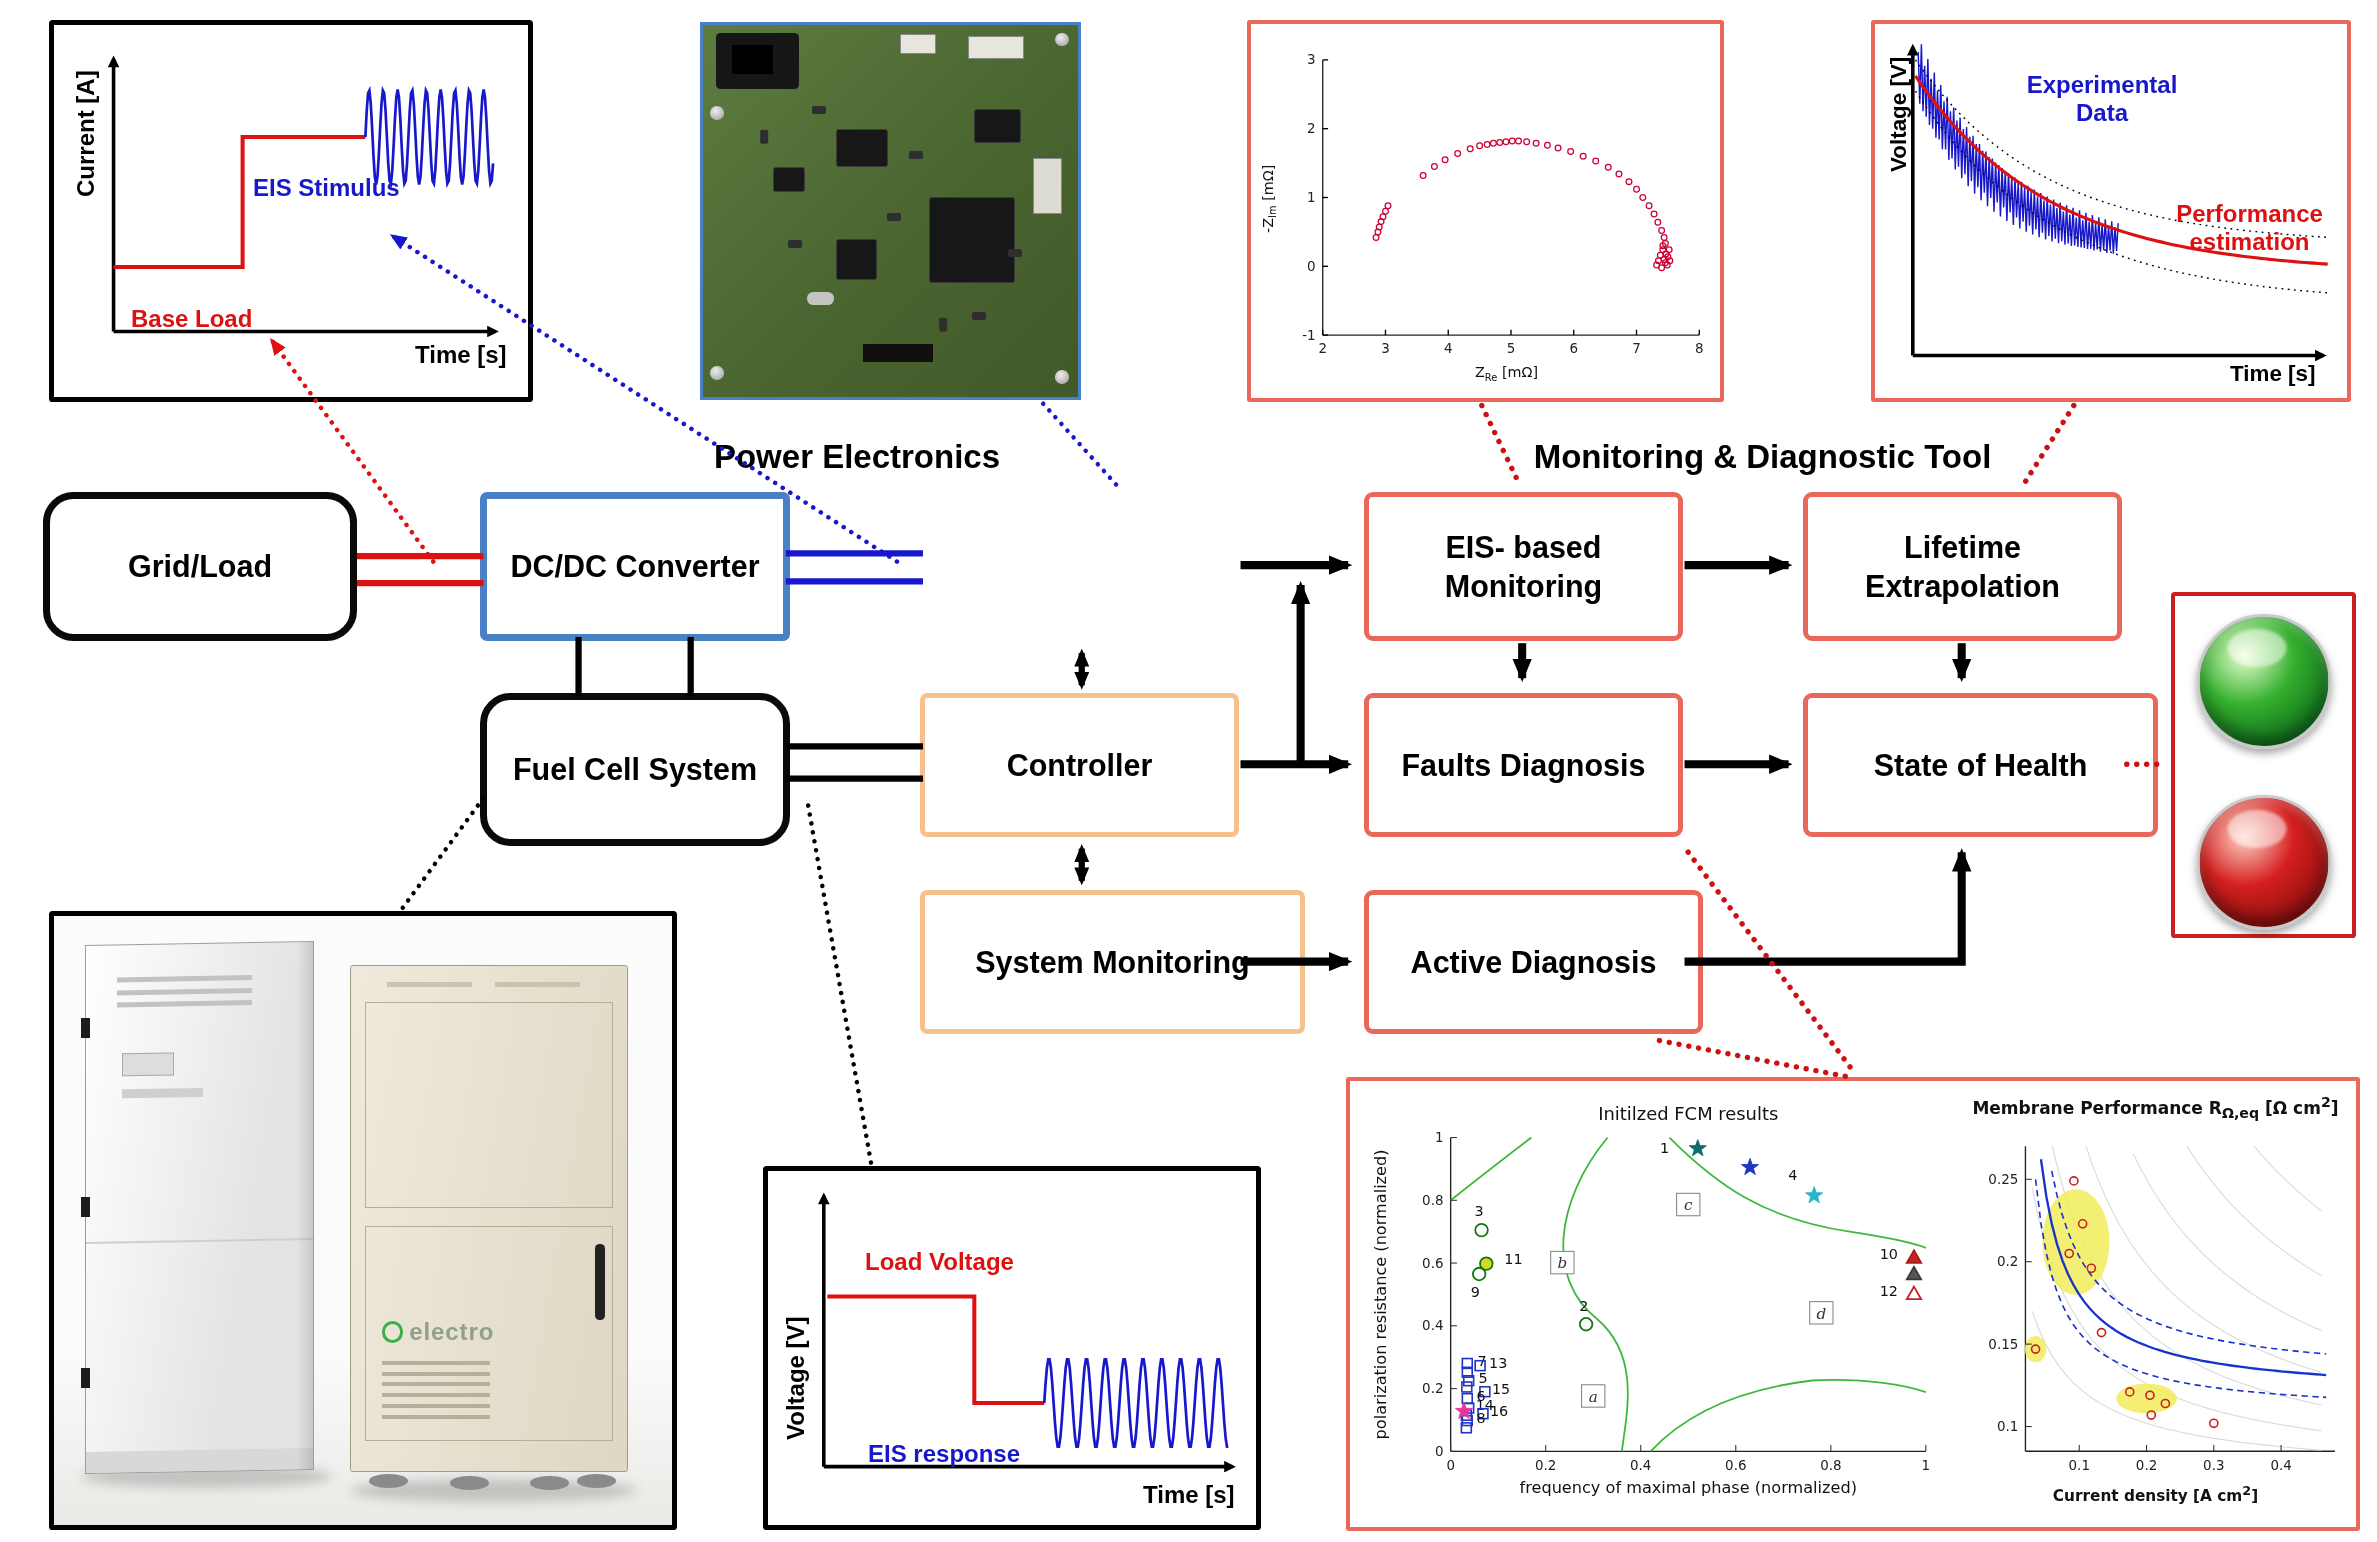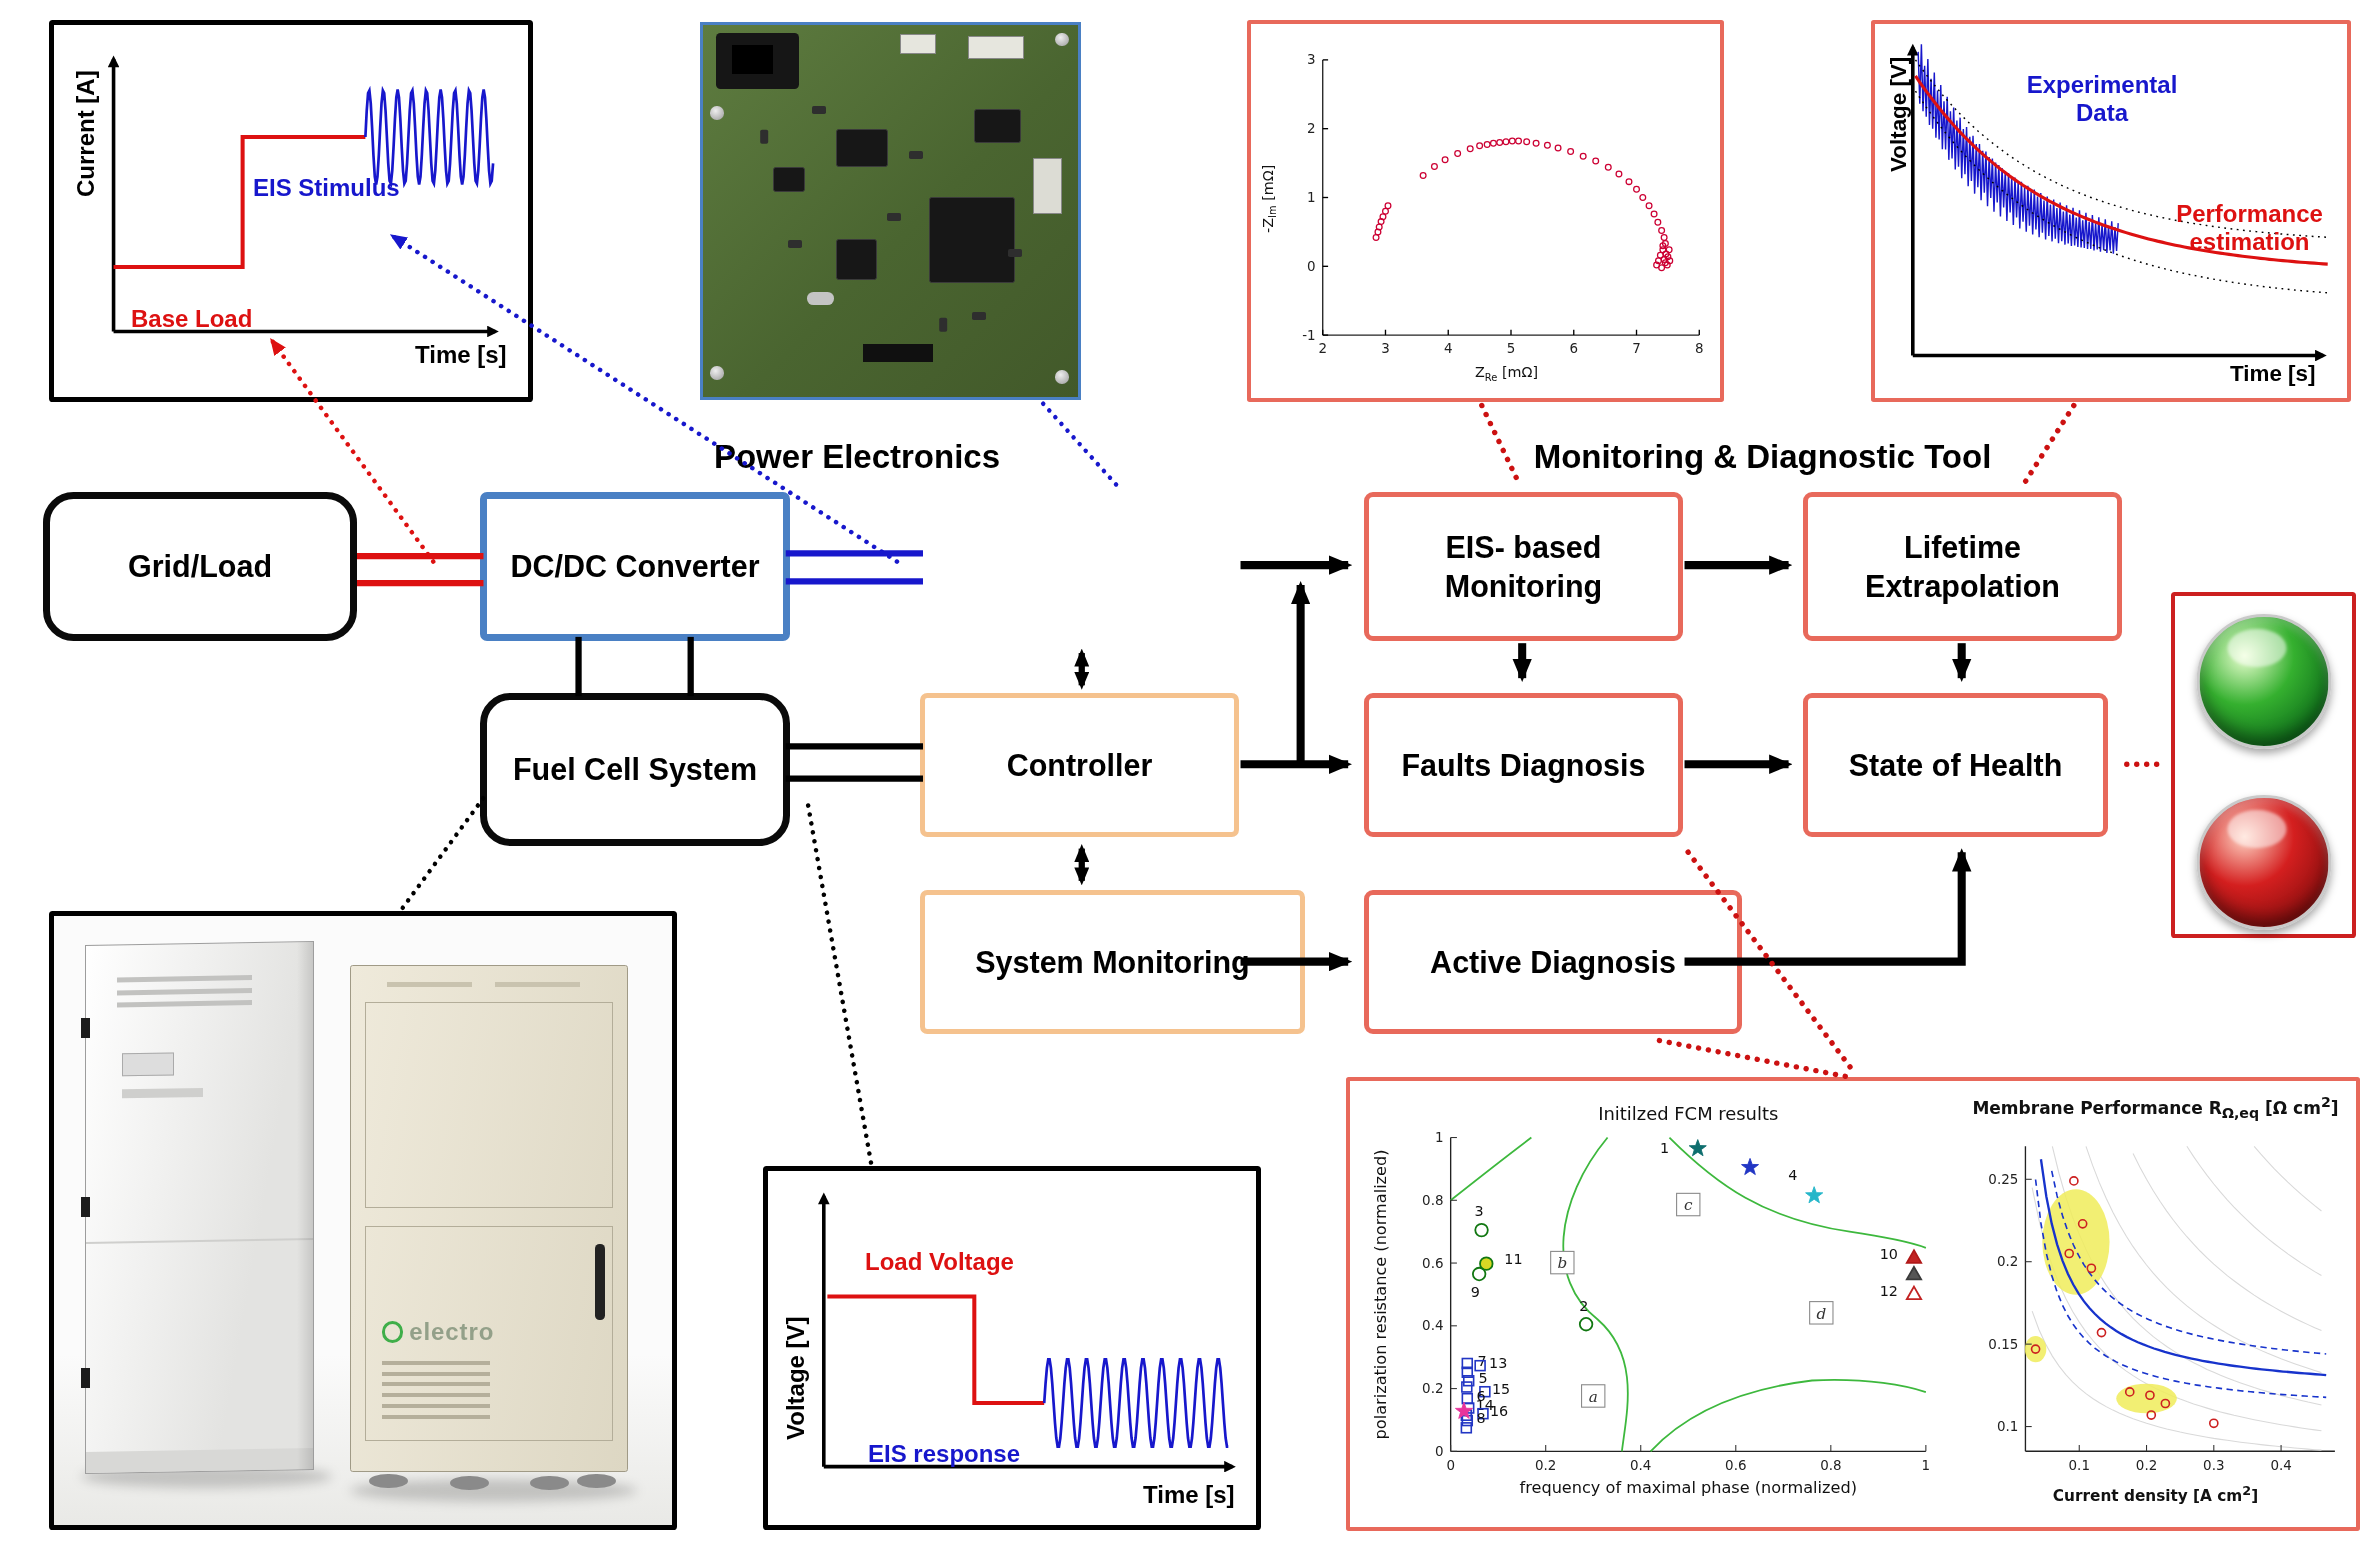--- a/index.html
+++ b/index.html
@@ -251,28 +251,28 @@
 
   <div class="block b-black" style="left:480px;top:693px;width:310px;height:153px">
       <span>Fuel Cell System</span>
     </div>
   <div class="block b-red" style="left:1364px;top:693px;width:319px;height:144px">
       <span>Faults Diagnosis</span>
     </div>
   <div class="block b-tan" style="left:920px;top:693px;width:319px;height:144px">
       <span>Controller</span>
     </div>
-  <div class="block b-red" style="left:1803px;top:693px;width:305px;height:144px">
+  <div class="block b-red" style="left:1803px;top:693px;width:355px;height:144px">
       <span>State of Health</span>
     </div>
 
   <div class="block b-tan" style="left:920px;top:890px;width:385px;height:144px">
       <span>System Monitoring</span>
     </div>
-  <div class="block b-red" style="left:1364px;top:890px;width:378px;height:144px">
+  <div class="block b-red" style="left:1364px;top:890px;width:339px;height:144px">
       <span>Active Diagnosis</span>
     </div>
 
   <div class="panel" style="left:2171px;top:592px;width:185px;height:346px;border:4.5px solid #cc2020;border-radius:3.6px">
     <div class="bulb" style="top: 18px; background: radial-gradient(circle at 35% 30%, rgb(234, 255, 208) 0%, rgb(53, 176, 47) 40%, rgb(15, 111, 27) 78%, rgb(7, 64, 14) 100%);"></div>
     <div class="bulb" style="top: 199px; background: radial-gradient(circle at 35% 30%, rgb(255, 212, 196) 0%, rgb(212, 31, 31) 40%, rgb(141, 15, 15) 78%, rgb(79, 6, 6) 100%);"></div>
   </div>
 
   <div class="panel p-black" style="left:49px;top:911px;width:628px;height:619px">
     <div class="photo-bg">

